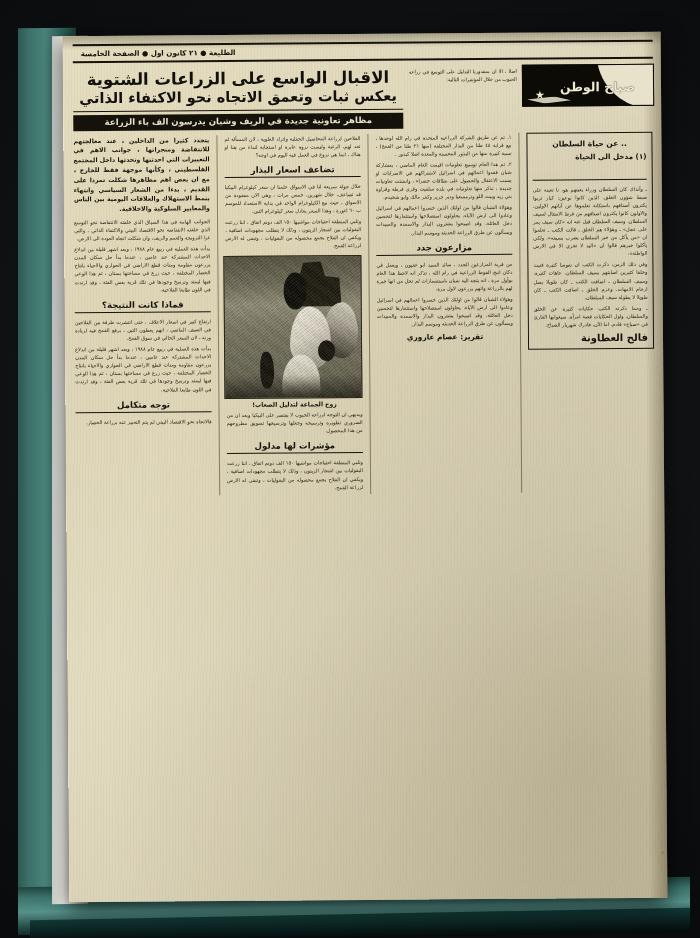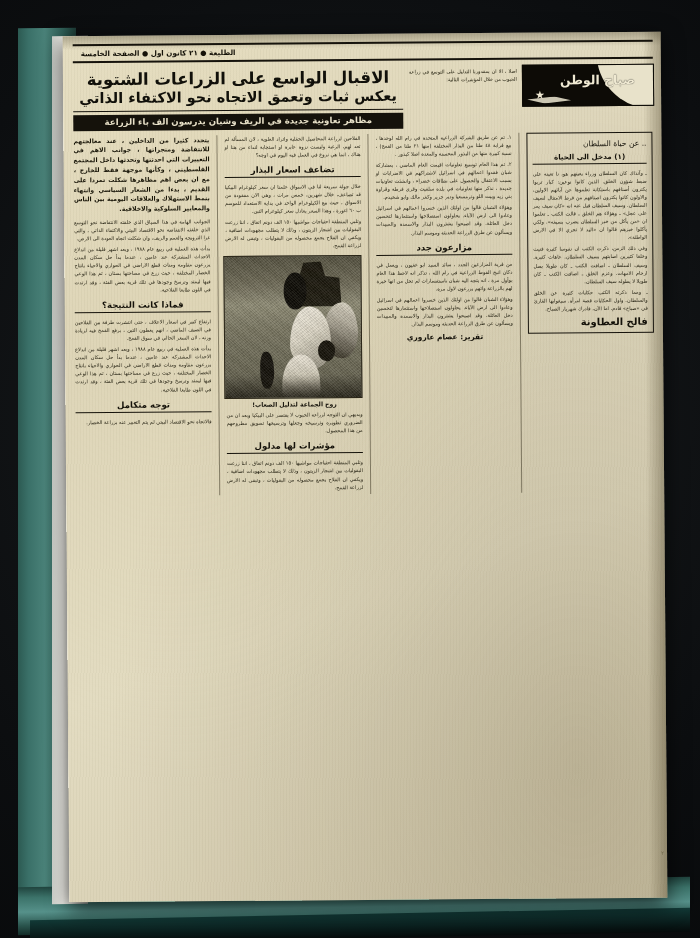--- a/index.html
+++ b/index.html
@@ -64,21 +64,21 @@
   
   .teaser-col{flex:0 0 108px;font-size:4.9px;line-height:1.55;color:#23200f;text-align:justify;
      padding-top:3px;}
 
   
   .logo-area{flex:1 1 auto;display:flex;flex-direction:column;align-items:center;}
   .logo-box{width:100%;height:40px;background:#0d0b06;position:relative;overflow:hidden;
      border:1px solid #0d0b06;}
   .logo-swash{position:absolute;right:-6px;top:-8px;width:58px;height:56px;
      background:#e8e2ca;border-radius:0 0 0 100%;transform:rotate(-8deg);}
-  .logo-word{position:absolute;right:18px;top:7px;color:#efe9d2;font-size:12.5px;font-weight:bold;
+  .logo-word{position:absolute;right:18px;top:14px;color:#efe9d2;font-size:12.5px;font-weight:bold;
      letter-spacing:-.4px;text-shadow:0 0 1px #000;}
   .logo-star{position:absolute;left:12px;bottom:5px;color:#efe9d2;font-size:11px;line-height:1;}
   .logo-brush{position:absolute;left:4px;bottom:2px;width:44px;height:7px;background:#efe9d2;
      clip-path:polygon(0 40%,62% 0,100% 55%,40% 100%);opacity:.85;}
 
   
   .body-txt{font-size:5.0px;line-height:1.62;color:#221f10;text-align:justify;
      -webkit-hyphens:auto;hyphens:auto;}
   .body-txt p{margin:0 0 3px 0;}
   .lead-bold{font-size:6.2px;font-weight:bold;line-height:1.58;color:#191609;text-align:justify;
@@ -90,23 +90,23 @@
 
   
   .grid{display:flex;flex-direction:row-reverse;gap:7px;margin-top:5px;}
   .col{width:136px;}
   .col.narrow{width:126px;}
 
   .rule-v{width:1px;background:#3b3522;opacity:.55;align-self:stretch;}
 
   
   .feature-box{border:1.6px solid #16130c;padding:4px 5px 5px 5px;}
-  .feature-h1{font-size:7.6px;font-weight:normal;text-align:right;color:#15120a;margin:2px 0 4px;}
-  .feature-h2{font-size:7.2px;font-weight:bold;text-align:center;color:#15120a;margin:0 0 5px;
-     border-bottom:1.2px solid #15120a;display:block;padding-bottom:2px;}
+  .feature-h1{font-size:7.6px;font-weight:bold;text-align:center;color:#15120a;margin:2px 0 4px;}
+  .feature-h2{font-size:7.2px;font-weight:bold;color:#15120a;margin:0 0 5px;
+     border-bottom:1.2px solid #15120a;display:block;padding-bottom:18px;}
   .byline{font-size:10px;font-weight:bold;text-align:right;margin-top:4px;color:#15120a;}
   .report-credit{font-size:7.4px;font-weight:bold;text-align:center;margin-top:5px;color:#15120a;}
 
   
   .photo-wrap{margin:5px 0 3px 0;}
   .photo{width:100%;height:141px;position:relative;overflow:hidden;border:1px solid #2a2517;
      background:#6d6a5c;}
   .ph-sky{position:absolute;inset:0;
      background:linear-gradient(180deg,#54513f 0%,#6b6754 18%,#8d8a74 34%,#77745f 52%,#5e5b4a 100%);}
   .ph-grain{position:absolute;inset:0;

